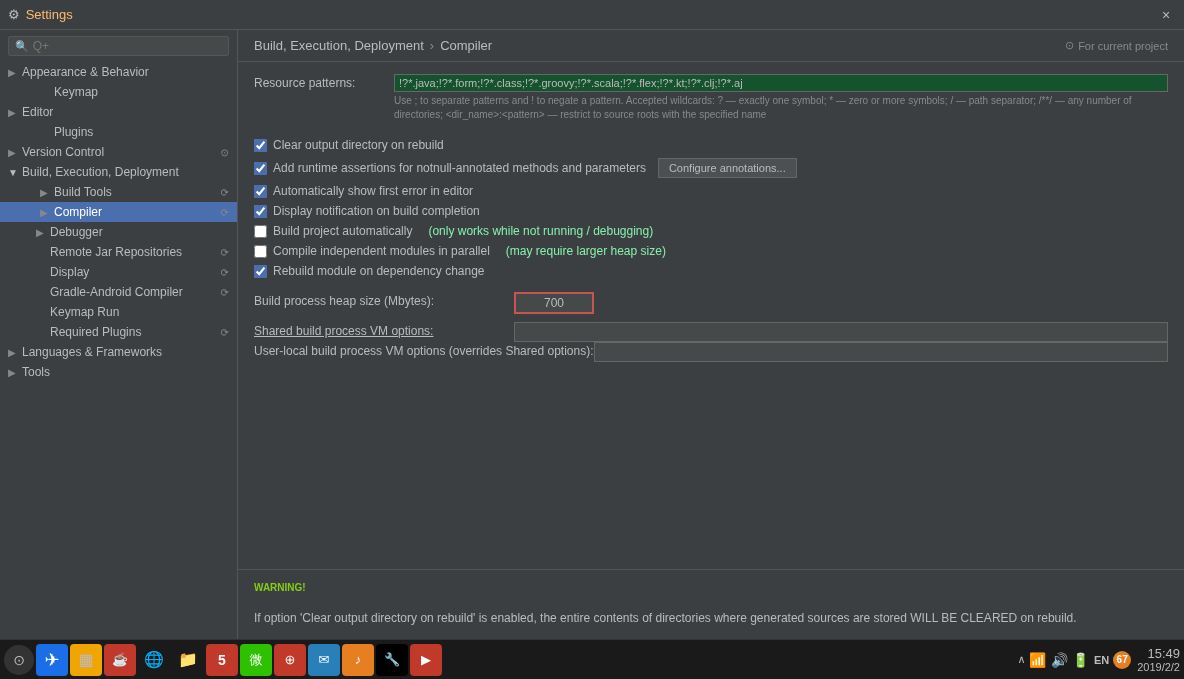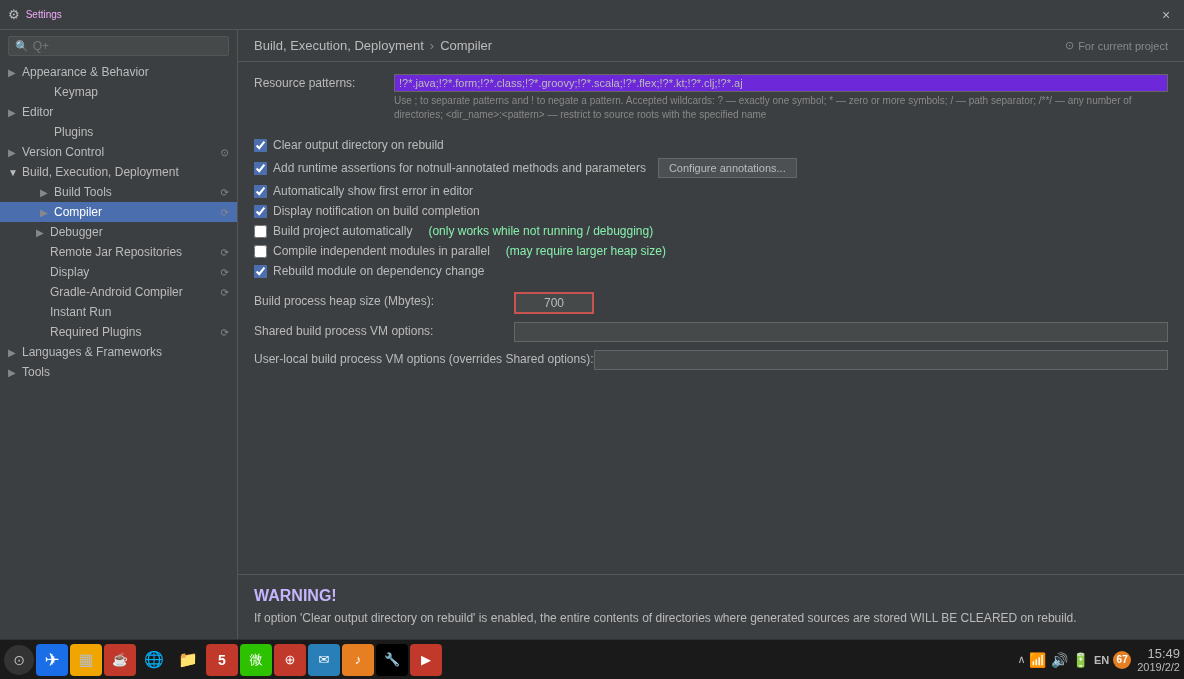--- a/index.html
+++ b/index.html
@@ -1,20 +1,20 @@
 <!DOCTYPE html>
 <html><head>
   <meta charset="utf-8">
   <style>
     * { box-sizing: border-box; margin: 0; padding: 0; }
     body { font-family: 'Segoe UI', Arial, sans-serif; font-size: 12px; background: #3c3f41; color: #bbb; width: 1184px; height: 679px; overflow: hidden; display: flex; flex-direction: column; }
 
     
     .titlebar { background: #3c3f41; display: flex; align-items: center; padding: 0 8px; height: 30px; border-bottom: 1px solid #555; }
-    .titlebar-title { color: #f0abfc; font-size: 10px; flex: 1; }
+    .titlebar-title { color: #fdba74; font-size: 13px; flex: 1; }
     .titlebar-close { width: 20px; height: 20px; display: flex; align-items: center; justify-content: center; cursor: pointer; color: #bbb; font-size: 14px; margin-left: auto; }
 
     
     .main { display: flex; flex: 1; overflow: hidden; }
 
     
     .sidebar { width: 238px; background: #3c3f41; border-right: 1px solid #555; overflow-y: auto; flex-shrink: 0; }
     .search-box { margin: 6px 8px; background: #45494a; border: 1px solid #555; border-radius: 2px; display: flex; align-items: center; padding: 2px 6px; }
     .search-box input { background: none; border: none; outline: none; color: #bbb; font-size: 12px; width: 100%; }
     .search-icon-char { color: #888; margin-right: 4px; font-size: 11px; }
@@ -36,38 +36,38 @@
     .panel-header { display: flex; align-items: center; padding: 8px 16px; border-bottom: 1px solid #555; color: #bbb; font-size: 13px; gap: 6px; }
     .panel-header .project-info { margin-left: auto; font-size: 11px; color: #888; display: flex; align-items: center; gap: 4px; }
 
     
     .panel-content { padding: 12px 16px; flex: 1; }
 
     .field-row { display: flex; align-items: flex-start; margin-bottom: 8px; }
     .field-label { color: #bbb; font-size: 12px; min-width: 140px; padding-top: 2px; }
     .field-value { flex: 1; }
 
-    .text-input-wide { background: #6d28d9; border: 1px solid #666; color: #bbb; font-size: 11px; padding: 2px 4px; width: 100%; outline: none; }
+    .text-input-wide { background: #14532d; border: 1px solid #666; color: #bbb; font-size: 11px; padding: 2px 4px; width: 100%; outline: none; }
 
     .hint-text { font-size: 10px; color: #888; margin-top: 2px; line-height: 1.4; }
 
     .checkbox-row { display: flex; align-items: center; margin-bottom: 6px; padding-left: 0; }
     .checkbox-row input[type=checkbox] { margin-right: 6px; accent-color: #4b6eaf; }
     .checkbox-row .check-label { color: #bbb; font-size: 12px; }
     .checkbox-row .side-note { color: #86efac; font-size: 12px; margin-left: 16px; }
 
     .field-row-inline { display: flex; align-items: flex-start; margin-bottom: 8px; }
     .field-row-inline .field-label { min-width: 280px; }
     .heap-input { background: #45494a; border: 2px solid #c75450; color: #bbb; font-size: 12px; padding: 2px 6px; width: 80px; outline: none; text-align: center; }
     .vm-input { background: #45494a; border: 1px solid #666; color: #bbb; font-size: 12px; padding: 2px 6px; flex: 1; outline: none; }
 
     .configure-btn { background: #4c5052; border: 1px solid #666; color: #bbb; font-size: 11px; padding: 3px 10px; cursor: pointer; margin-left: 12px; }
 
     .warning-box { background: #3c3f41; border-top: 1px solid #555; padding: 12px 16px; margin-top: auto; }
-    .warning-title { color: #c4b5fd; font-weight: bold; font-size: 16px; margin-bottom: 4px; }
+    .warning-title { color: #84cc16; font-weight: bold; font-size: 10px; margin-bottom: 16px; }
     .warning-text { color: #bbb; font-size: 12px; line-height: 1.5; }
 
     
     .taskbar { height: 40px; background: #1a1a1a; display: flex; align-items: center; padding: 0 4px; border-top: 1px solid #333; }
     .taskbar-left { display: flex; align-items: center; gap: 2px; }
     .taskbar-icon { width: 32px; height: 32px; border-radius: 4px; display: flex; align-items: center; justify-content: center; font-size: 16px; cursor: pointer; }
     .taskbar-right { margin-left: auto; display: flex; align-items: center; gap: 6px; }
     .taskbar-time { color: #bbb; font-size: 12px; text-align: right; }
     .taskbar-time .time { font-size: 13px; display: block; }
     .taskbar-time .date { font-size: 11px; display: block; }
@@ -140,21 +140,21 @@
       <span class="label">Display</span>
       <span class="icon-right">⟳</span>
     </div>
     <div class="tree-item indent2">
       <span class="arrow"></span>
       <span class="label">Gradle-Android Compiler</span>
       <span class="icon-right">⟳</span>
     </div>
     <div class="tree-item indent2">
       <span class="arrow"></span>
-      <span class="label">Instant Run</span>
+      <span class="label">Keymap Run</span>
     </div>
     <div class="tree-item indent2">
       <span class="arrow"></span>
       <span class="label">Required Plugins</span>
       <span class="icon-right">⟳</span>
     </div>
     <div class="tree-item">
       <span class="arrow">▶</span>
       <span class="label">Languages &amp; Frameworks</span>
     </div>
@@ -226,21 +226,21 @@
         <span class="check-label">Rebuild module on dependency change</span>
       </div>
 
       <div style="height:8px;"></div>
 
       <div class="field-row-inline">
         <span class="field-label" style="min-width:260px;">Build process heap size (Mbytes):</span>
         <input type="text" class="heap-input" value="700" style="">
       </div>
 
-      <div class="field-row-inline" style="margin-bottom:8px;">
+      <div class="field-row-inline" style="margin-bottom:0;text-decoration:underline;">
         <span class="field-label" style="min-width:260px;">Shared build process VM options:</span>
         <input type="text" class="vm-input" value="" style="width: 500px;">
       </div>
 
       <div class="field-row-inline">
         <span class="field-label" style="min-width:260px;">User-local build process VM options (overrides Shared options):</span>
         <input type="text" class="vm-input" value="" style="width: 500px;">
       </div>
 
     </div>

